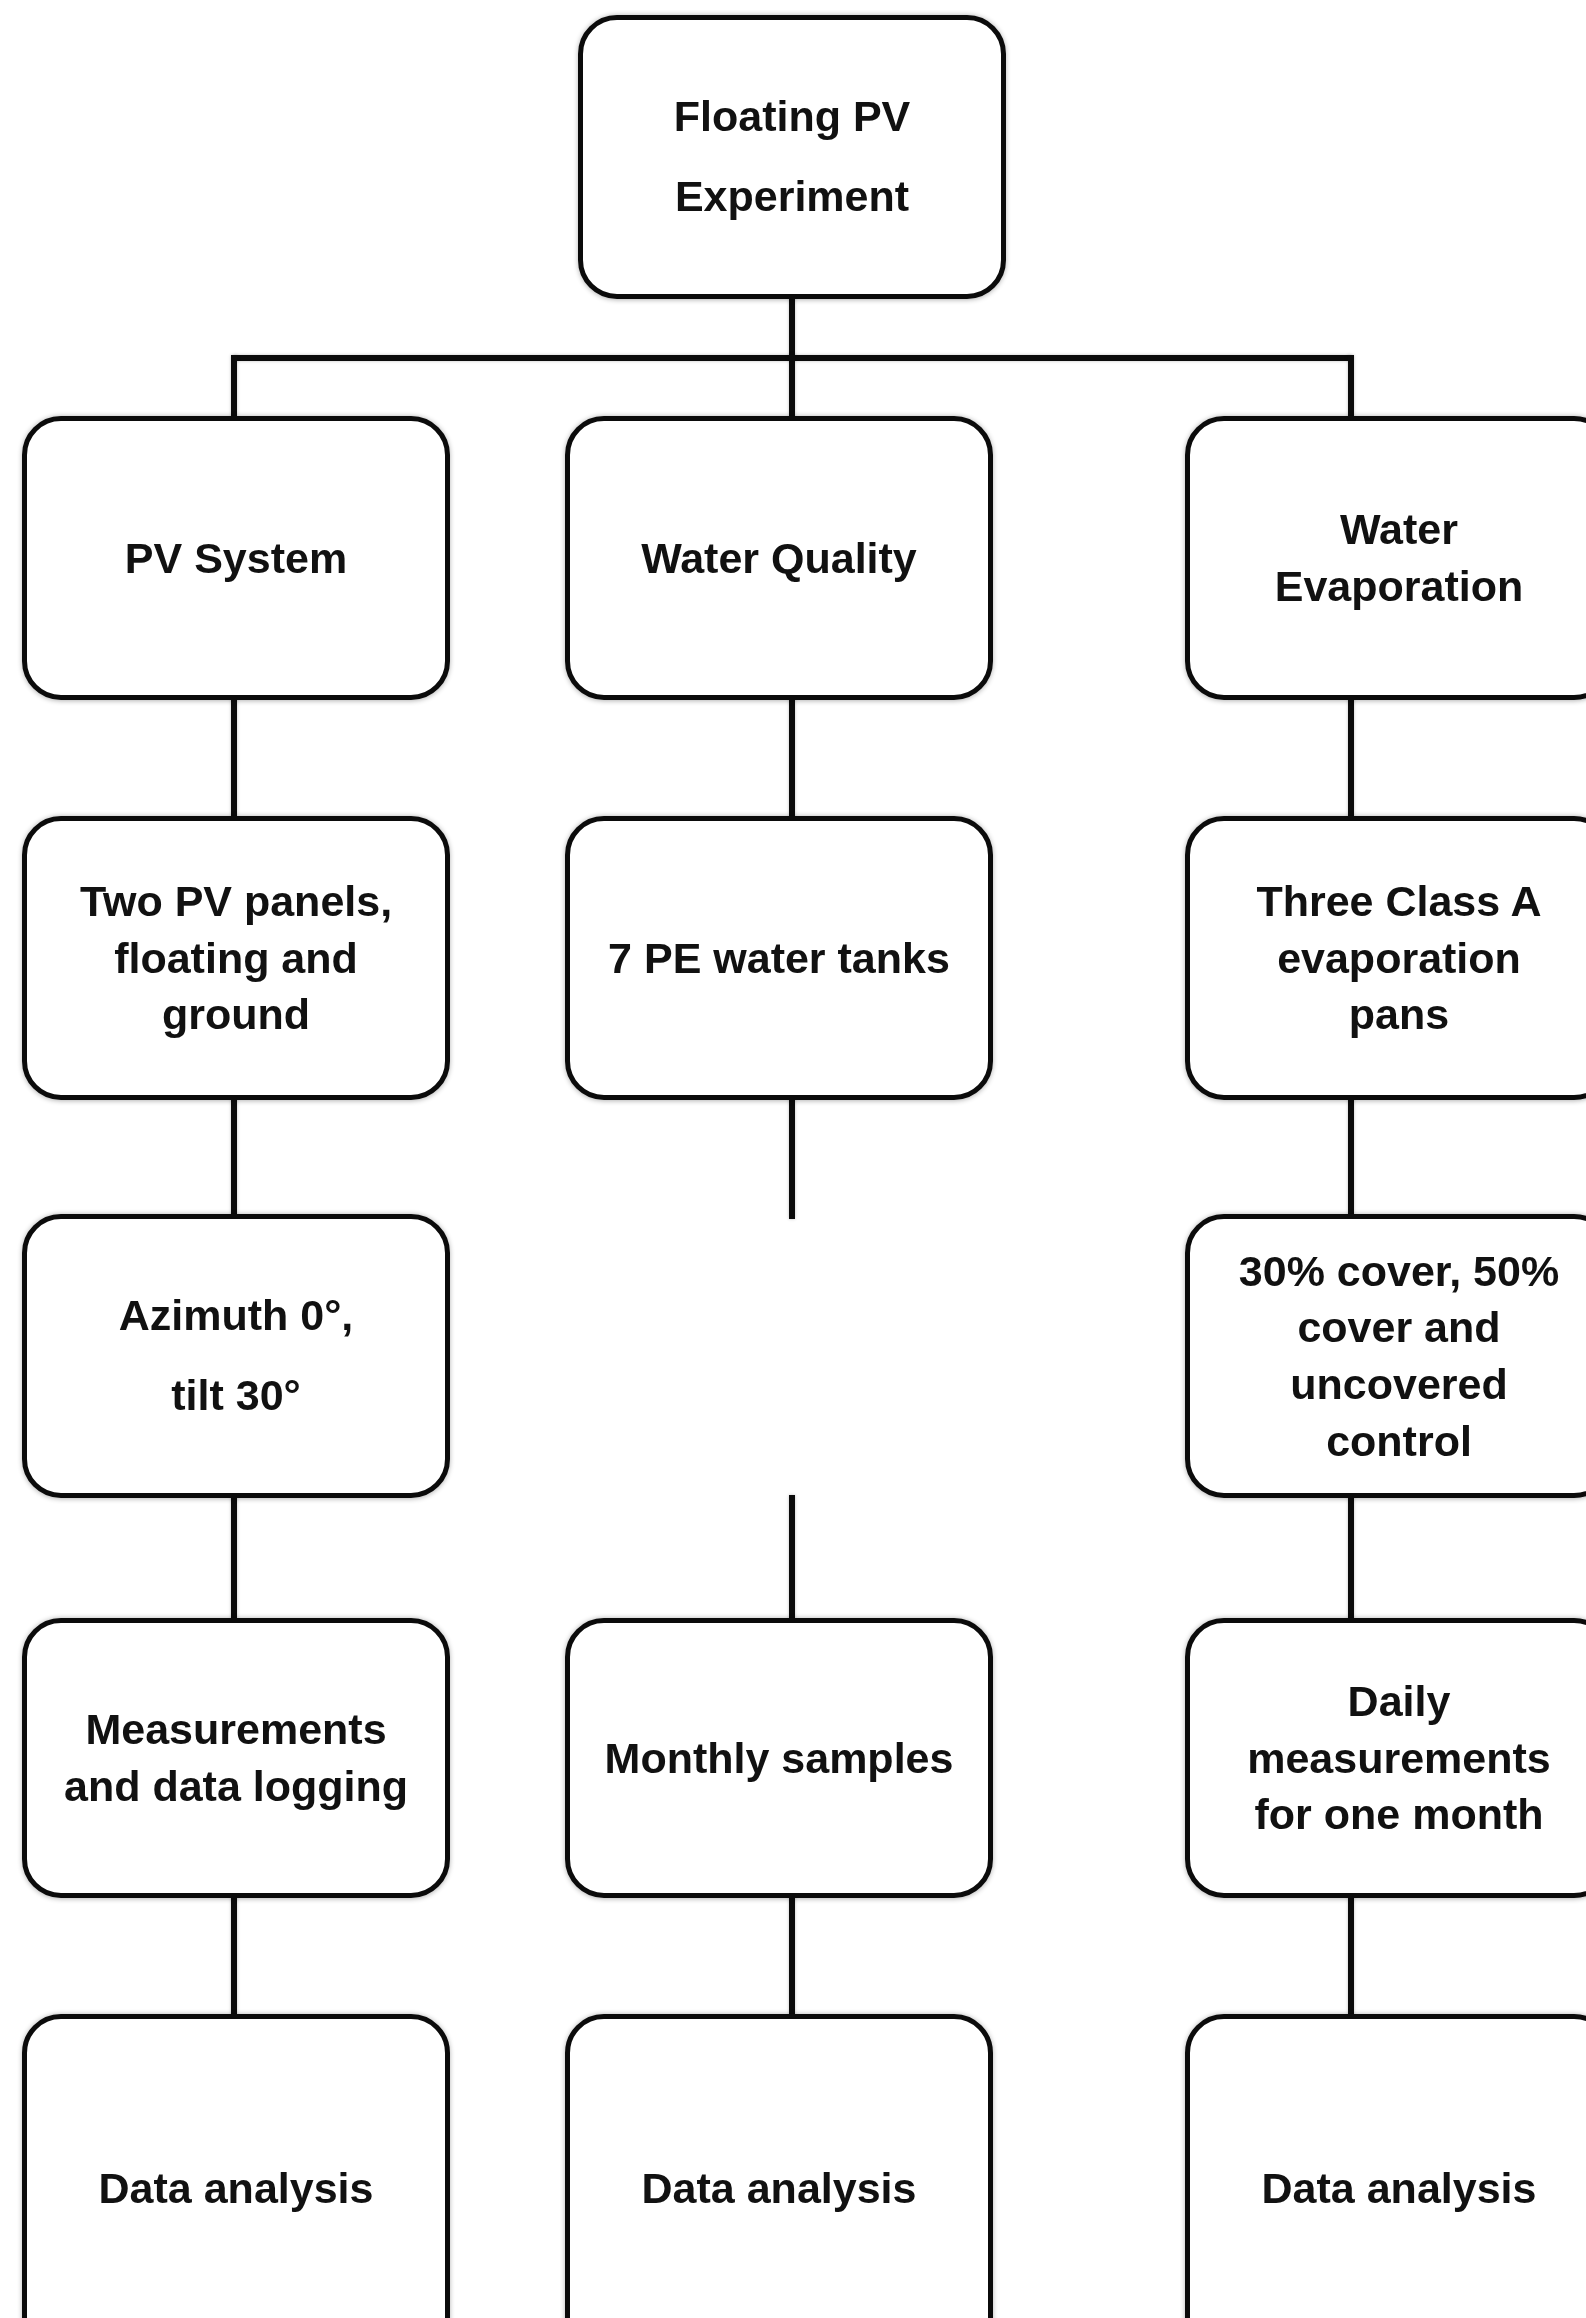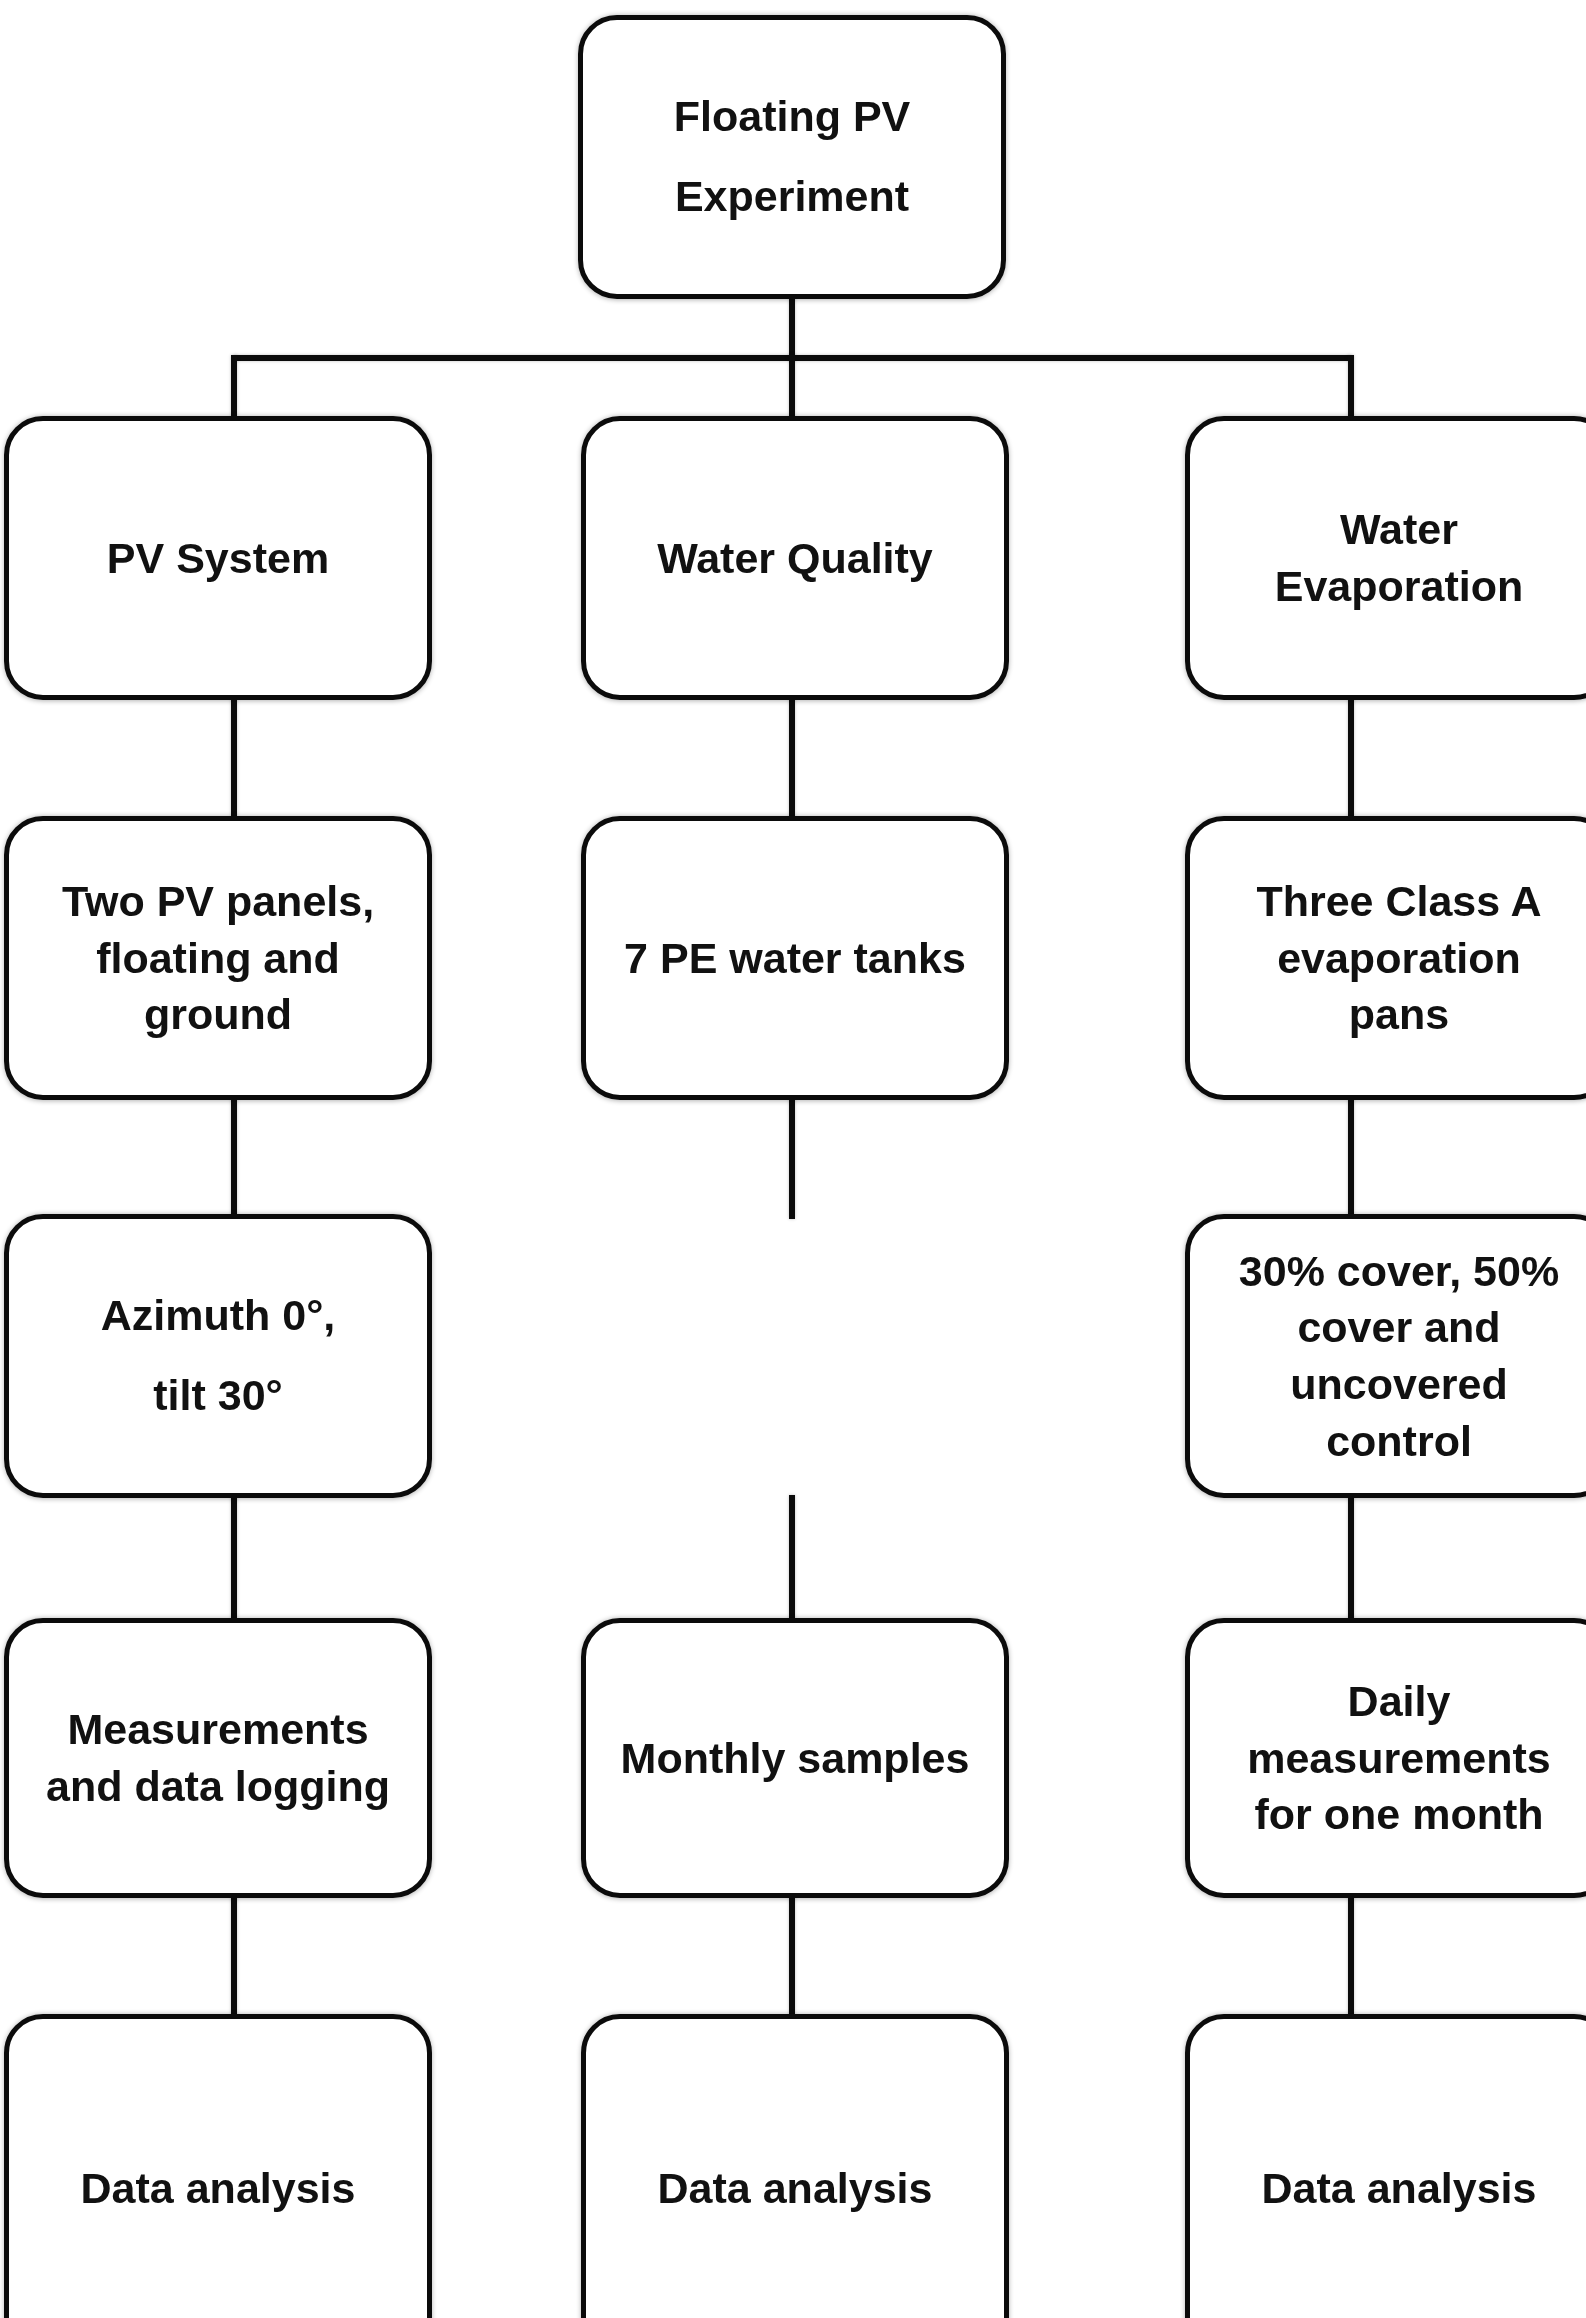--- a/index.html
+++ b/index.html
@@ -24,22 +24,22 @@
     padding:8px 8px;
     font-size:43px;
     font-weight:bold;
     line-height:1.32;
     color:#111111;
     white-space:pre-line;
     box-shadow:0 0.8px 4.9px rgba(0,0,0,0.30);
   }
   .sparse { line-height:1.85; }
   .root { left:578px; top:14.6px; height:284px; }
-  .c0 { left:4px; }
-  .c1 { left:581px; }
+  .c0 { left:22px; }
+  .c1 { left:565px; }
   .c2 { left:1185px; }
   .r0 { top:416px;  height:284px; }
   .r1 { top:816px; height:284px; }
   .r2 { top:1214px; height:284px; }
   .r3 { top:1618px; height:280px; }
   .r4 { top:2014px; height:348px; }
   .line {
     position:absolute;
     background:#0b0b0b;
     box-shadow:0 0 3.2px rgba(0,0,0,0.25);

